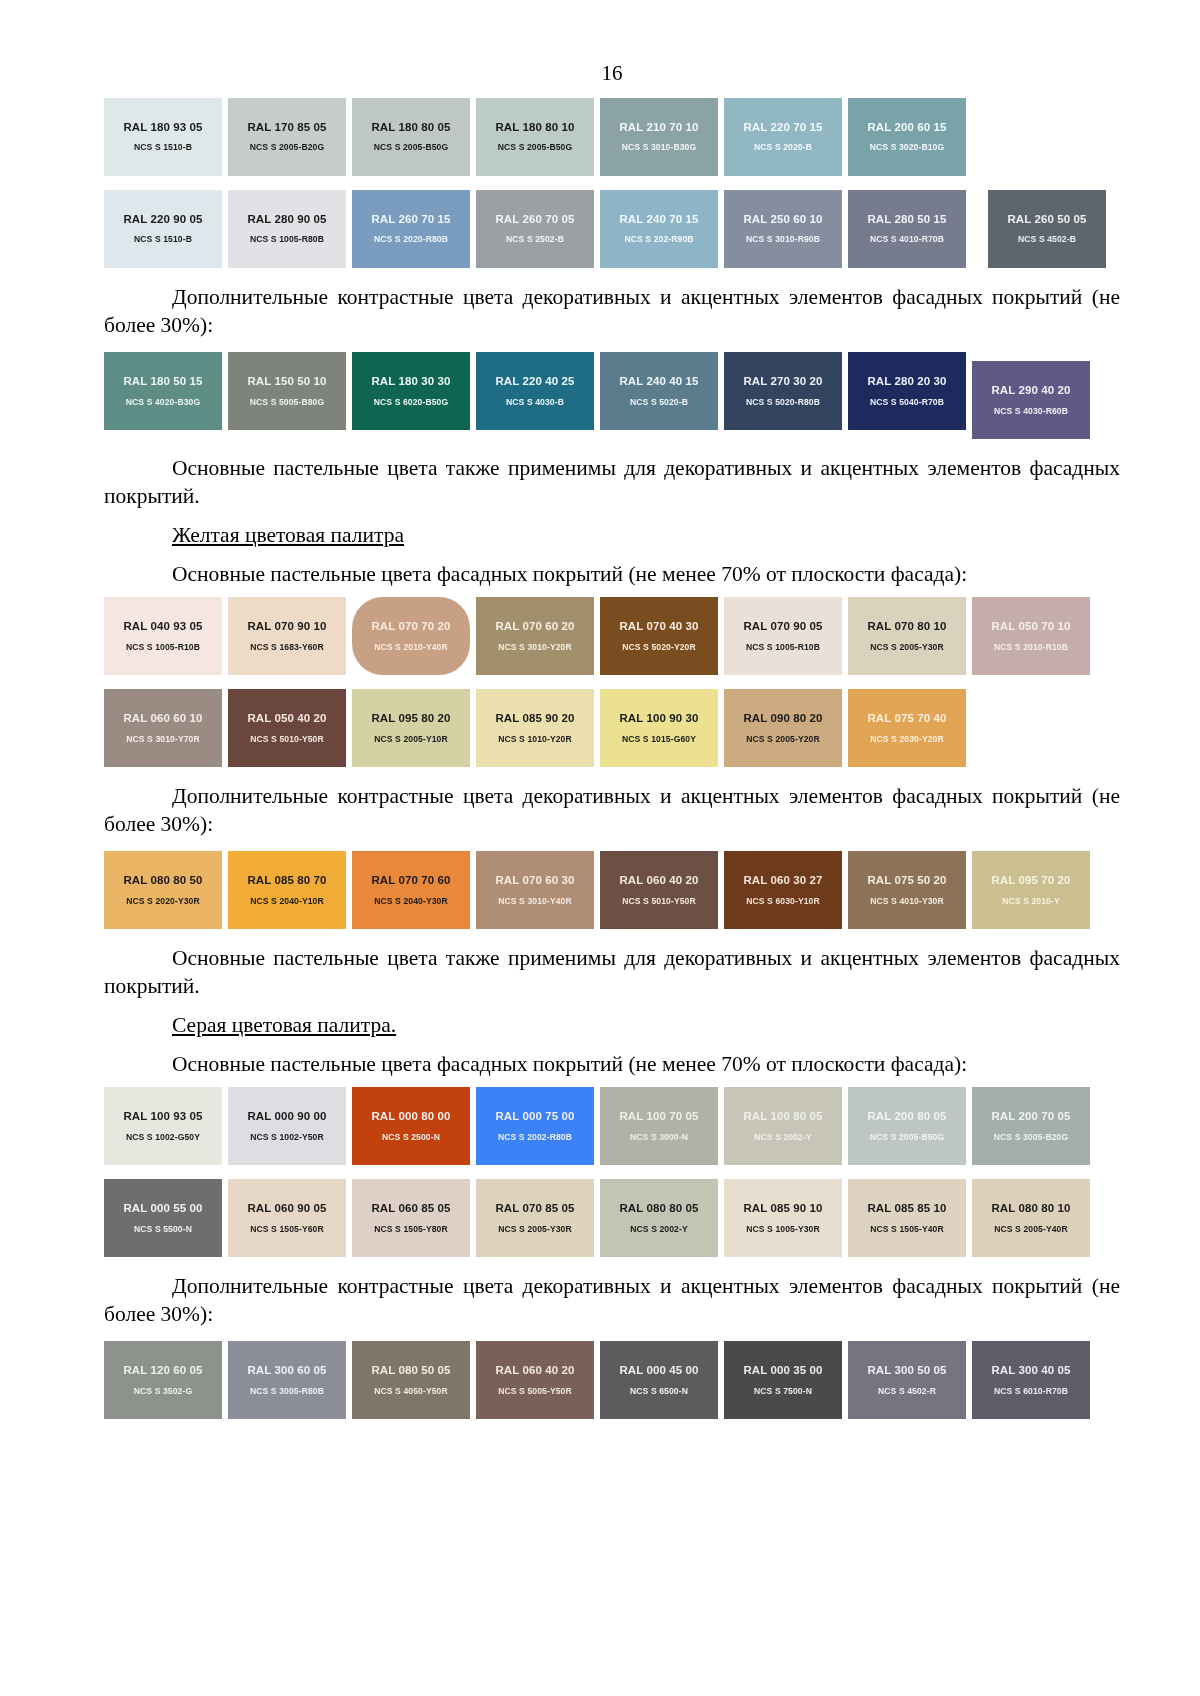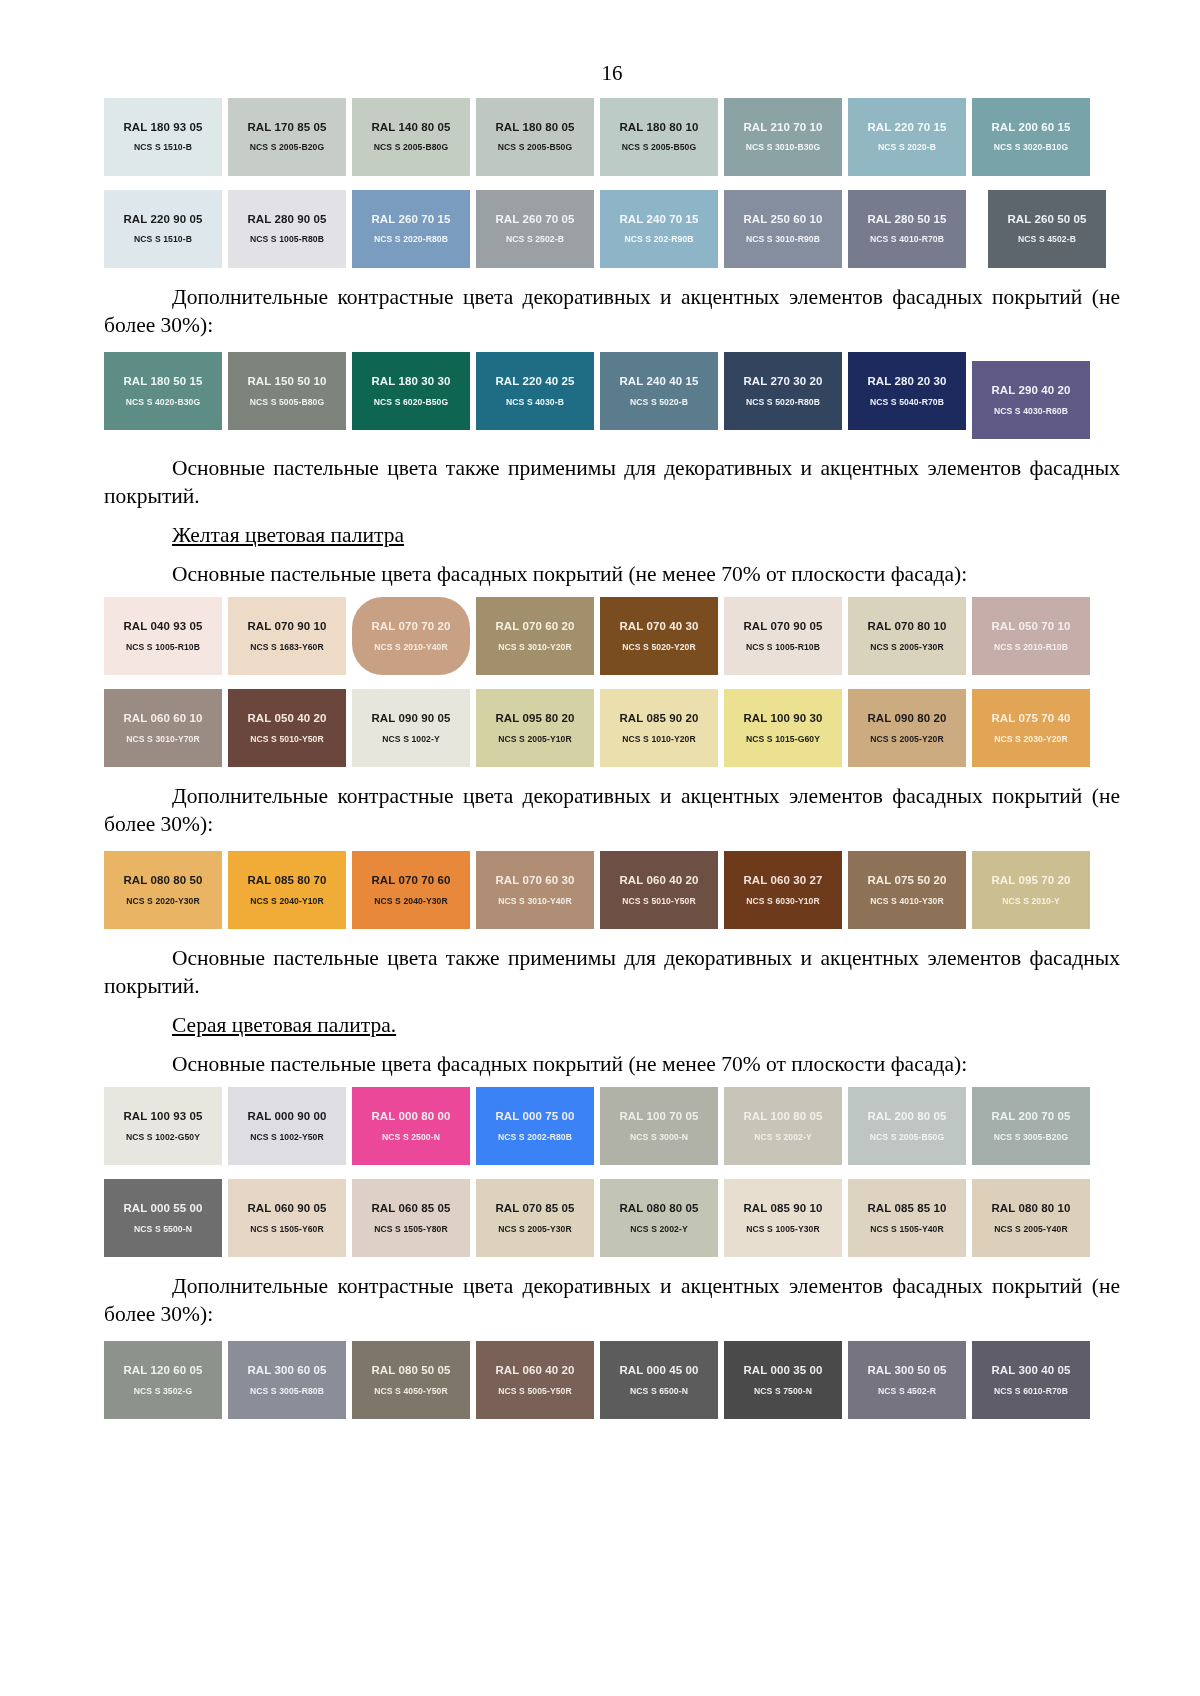--- a/index.html
+++ b/index.html
@@ -101,24 +101,20 @@
 
   <div class="swatch-row">
       <div class="swatch" style="background: rgb(223, 232, 232); color: rgb(26, 26, 26);">
         <div class="ral">RAL 180 93 05</div>
         <div class="ncs">NCS S 1510-B</div>
       </div>
       <div class="swatch" style="background: rgb(198, 205, 201); color: rgb(26, 26, 26);">
         <div class="ral">RAL 170 85 05</div>
         <div class="ncs">NCS S 2005-B20G</div>
       </div>
-      <div class="swatch" style="background: rgb(195, 205, 193); color: rgb(26, 26, 26);">
-        <div class="ral">RAL 140 80 05</div>
-        <div class="ncs">NCS S 2005-B80G</div>
-      </div>
       <div class="swatch" style="background: rgb(191, 199, 195); color: rgb(26, 26, 26);">
         <div class="ral">RAL 180 80 05</div>
         <div class="ncs">NCS S 2005-B50G</div>
       </div>
       <div class="swatch" style="background: rgb(188, 203, 198); color: rgb(26, 26, 26);">
         <div class="ral">RAL 180 80 10</div>
         <div class="ncs">NCS S 2005-B50G</div>
       </div>
       <div class="swatch" style="background: rgb(140, 163, 166); color: rgb(242, 246, 246);">
         <div class="ral">RAL 210 70 10</div>
@@ -249,24 +245,20 @@
 
   <div class="swatch-row">
       <div class="swatch" style="background: rgb(154, 139, 131); color: rgb(244, 238, 234);">
         <div class="ral">RAL 060 60 10</div>
         <div class="ncs">NCS S 3010-Y70R</div>
       </div>
       <div class="swatch" style="background: rgb(107, 70, 60); color: rgb(244, 232, 226);">
         <div class="ral">RAL 050 40 20</div>
         <div class="ncs">NCS S 5010-Y50R</div>
       </div>
-      <div class="swatch" style="background: rgb(231, 230, 220); color: rgb(26, 26, 26);">
-        <div class="ral">RAL 090 90 05</div>
-        <div class="ncs">NCS S 1002-Y</div>
-      </div>
       <div class="swatch" style="background: rgb(212, 210, 164); color: rgb(26, 26, 26);">
         <div class="ral">RAL 095 80 20</div>
         <div class="ncs">NCS S 2005-Y10R</div>
       </div>
       <div class="swatch" style="background: rgb(236, 223, 174); color: rgb(26, 26, 26);">
         <div class="ral">RAL 085 90 20</div>
         <div class="ncs">NCS S 1010-Y20R</div>
       </div>
       <div class="swatch" style="background: rgb(235, 225, 145); color: rgb(26, 26, 26);">
         <div class="ral">RAL 100 90 30</div>
@@ -327,21 +319,21 @@
 
   <div class="swatch-row">
       <div class="swatch" style="background: rgb(231, 231, 224); color: rgb(26, 26, 26);">
         <div class="ral">RAL 100 93 05</div>
         <div class="ncs">NCS S 1002-G50Y</div>
       </div>
       <div class="swatch" style="background: rgb(221, 221, 226); color: rgb(26, 26, 26);">
         <div class="ral">RAL 000 90 00</div>
         <div class="ncs">NCS S 1002-Y50R</div>
       </div>
-      <div class="swatch" style="background: #ec4899; color: rgb(238, 238, 238);">
+      <div class="swatch" style="background: #c2410c; color: rgb(238, 238, 238);">
         <div class="ral">RAL 000 80 00</div>
         <div class="ncs">NCS S 2500-N</div>
       </div>
       <div class="swatch" style="background: #3b82f6; color: rgb(237, 237, 238);">
         <div class="ral">RAL 000 75 00</div>
         <div class="ncs">NCS S 2002-R80B</div>
       </div>
       <div class="swatch" style="background: rgb(176, 178, 168); color: rgb(238, 239, 233);">
         <div class="ral">RAL 100 70 05</div>
         <div class="ncs">NCS S 3000-N</div>

